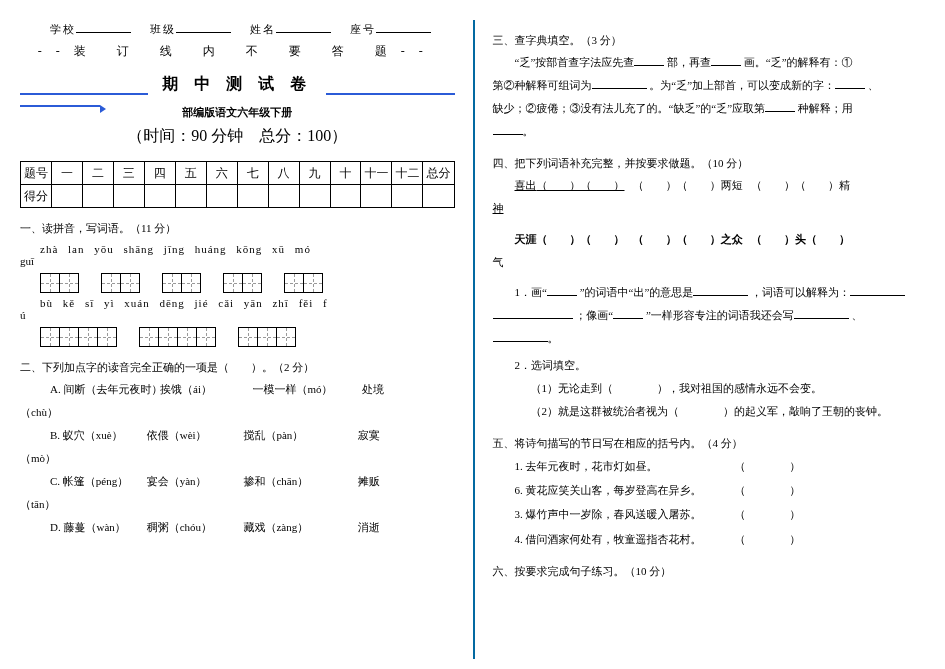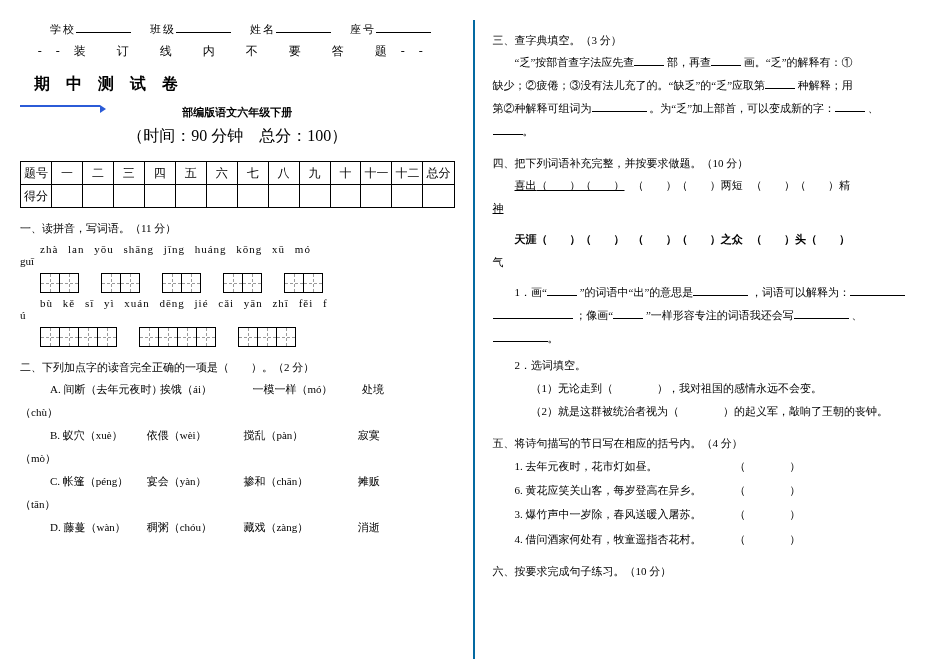--- a/index.html
+++ b/index.html
@@ -43,23 +43,22 @@
   .blank-m { min-width: 55px; }
   .blank-l { min-width: 80px; }
   .seal-line {
     text-align: center;
     letter-spacing: 14px;
     margin-top: 6px;
     font-size: 12px;
   }
   .title-row {
     display: flex;
-    align-items: flex-start;
+    align-items: flex-end;
     margin-top: 14px;
-    flex-direction: column;
   }
   .blue-bar {
     flex: 1;
     height: 2px;
     background: #2b5bd7;
   }
   .arrow-r-tip {
     width: 0; height: 0;
     border-top: 4px solid transparent;
     border-bottom: 4px solid transparent;
@@ -313,27 +312,27 @@
 
   <div class="col col-right right-text">
 
     <div class="sect">三、查字典填空。（3 分）</div>
     <div class="indent">
       <span>“乏”按部首查字法应先查</span><span class="blank-u blank-s"></span>
       <span>部，再查</span><span class="blank-u blank-s"></span>
       <span>画。“乏”的解释有：①</span>
     </div>
     <div>
-      <span>缺少；②疲倦；③没有法儿充了的。“缺乏”的“乏”应取第</span><span class="blank-u blank-s"></span>
-      <span>种解释；用</span>
-    </div>
-    <div>
       <span>第②种解释可组词为</span><span class="blank-u blank-m"></span>
       <span>。为“乏”加上部首，可以变成新的字：</span><span class="blank-u blank-s"></span>
       <span>、</span>
+    </div>
+    <div>
+      <span>缺少；②疲倦；③没有法儿充了的。“缺乏”的“乏”应取第</span><span class="blank-u blank-s"></span>
+      <span>种解释；用</span>
     </div>
     <div><span class="blank-u blank-s"></span>。</div>
 
     <div class="sect">四、把下列词语补充完整，并按要求做题。（10 分）</div>
 
     <div class="indent">
       <span class="ul-wrap"><span>喜出</span>（　　）（　　）</span>
       &nbsp;&nbsp;（　　）（　　）<span>两短</span>
       &nbsp;&nbsp;（　　）（　　）<span>精</span>
     </div>

